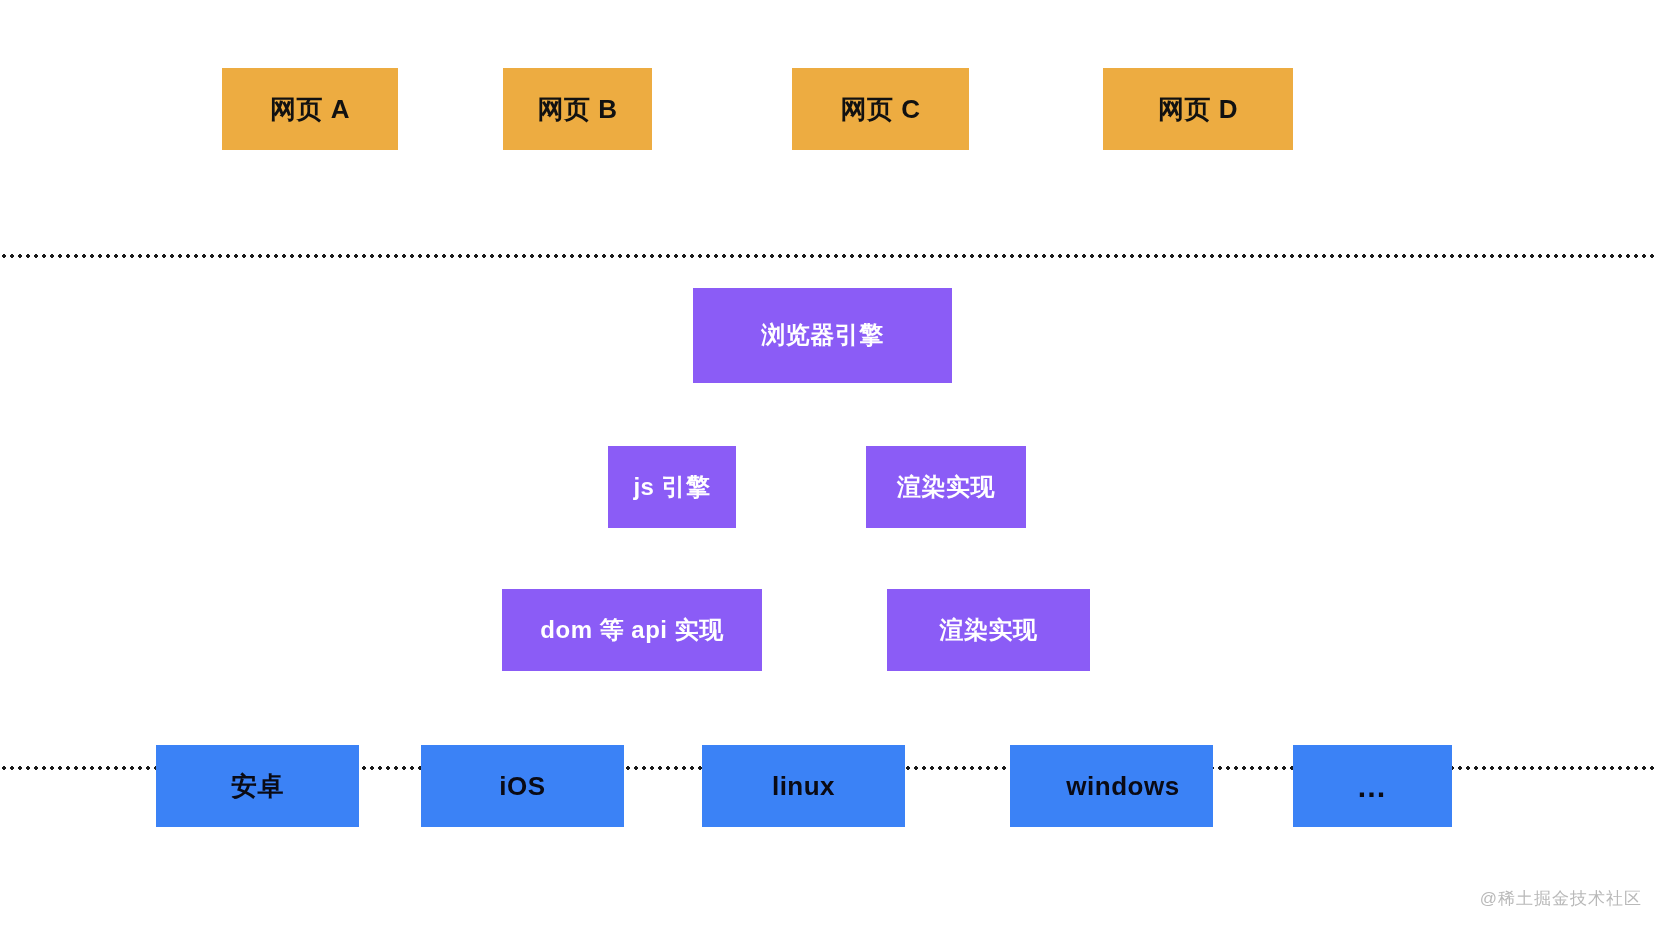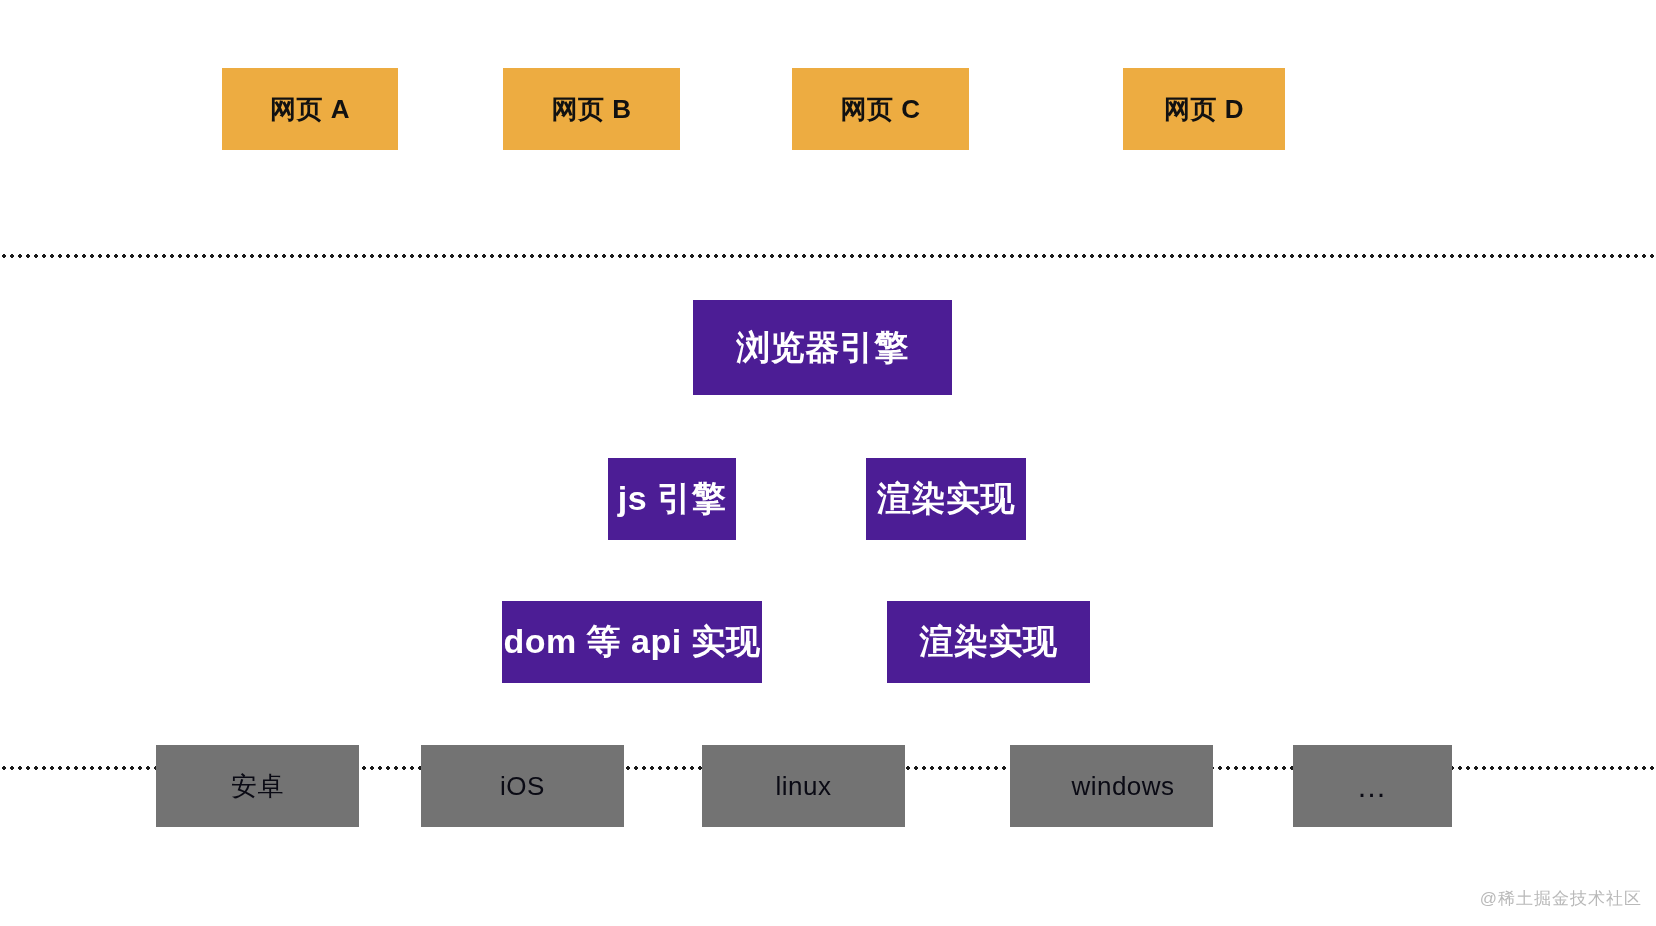--- a/index.html
+++ b/index.html
@@ -36,33 +36,32 @@
 
   .node-web {
     background: #edac41;
     color: #111111;
     font-size: 26px;
     font-weight: 700;
     letter-spacing: 0.5px;
   }
 
   .node-engine {
-    background: #4c1d95;
+    background: #8b5cf6;
     color: #ffffff;
-    font-size: 34px;
+    font-size: 24px;
     font-weight: 700;
     letter-spacing: 0.5px;
-    margin-top: 12px;
   }
 
   .node-os {
-    background: #737373;
+    background: #3b82f6;
     color: #0a0a14;
     font-size: 26px;
-    font-weight: 400;
+    font-weight: 700;
     letter-spacing: 0.5px;
   }
 
   .node-os.ellipsis {
     font-size: 30px;
     letter-spacing: 2px;
   }
 
   .divider {
     position: absolute;
@@ -88,27 +87,27 @@
 </head>
 <body>
 
 <div id="diagram">
     <div class="divider" style="top: 254px;"></div>
     <div class="divider" style="top: 766px;"></div>
     <div>
       <div class="node node-web" style="left: 200px; top: 68px; width: 176px; height: 82px; margin-left: 22px;">
         <span>网页 A</span>
       </div>
-      <div class="node node-web" style="left: 503px; top: 68px; width: 177px; height: 82px;">
+      <div class="node node-web" style="left: 503px; top: 68px; width: 149px; height: 82px;">
         <span>网页 B</span>
       </div>
       <div class="node node-web" style="left: 792px; top: 68px; width: 177px; height: 82px;">
         <span>网页 C</span>
       </div>
-      <div class="node node-web" style="left: 1103px; top: 68px; width: 162px; height: 82px; margin-left: 20px;">
+      <div class="node node-web" style="left: 1103px; top: 68px; width: 190px; height: 82px;">
         <span>网页 D</span>
       </div>
     </div>
     <div>
       <div class="node node-engine" style="left: 693px; top: 288px; width: 259px; height: 95px;">
         <span>浏览器引擎</span>
       </div>
       <div class="node node-engine" style="left: 608px; top: 446px; width: 128px; height: 82px;">
         <span>js 引擎</span>
       </div>

